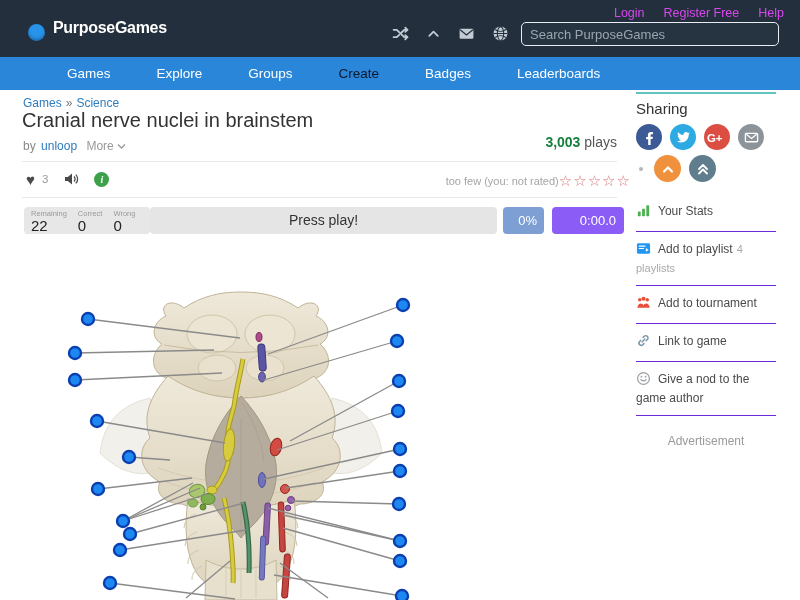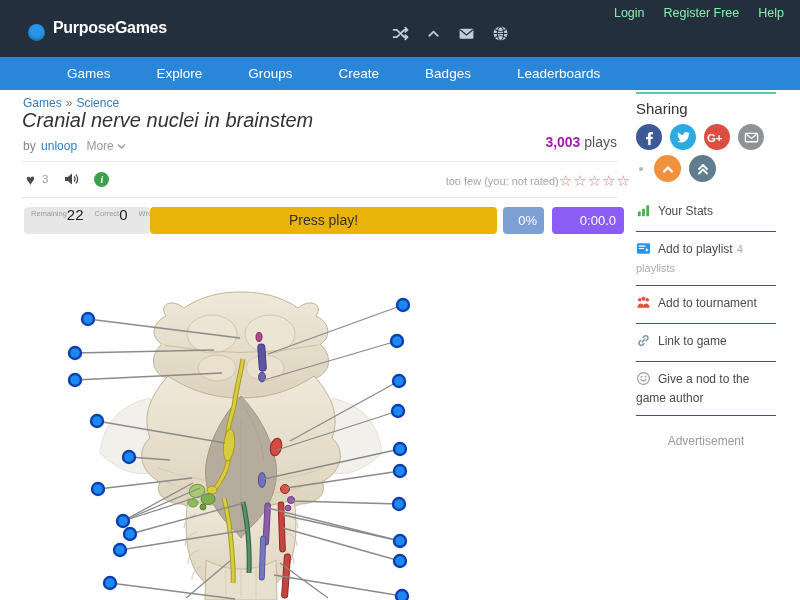--- a/index.html
+++ b/index.html
@@ -8,54 +8,54 @@
   #header{position:relative;height:57px;background:#232f3c;}
   .logo-circle{position:absolute;left:28px;top:24px;width:17px;height:17px;border-radius:50%;
     background:#2793e9;box-shadow:inset 0 -2px 3px rgba(0,0,0,.25);}
   .brand{position:absolute;left:53px;top:19px;color:#fff;font-size:16px;font-weight:bold;letter-spacing:-.3px;}
   .hdr-icons{position:absolute;left:392px;top:25px;display:flex;gap:17px;align-items:center;}
   .hicon{display:flex;align-items:center;justify-content:center;cursor:pointer;}
   .search{position:absolute;left:521px;top:22px;width:240px;height:22px;background:#263442;
     border:1px solid #e7edf3;border-radius:5px;color:#9aa5ae;font-size:13px;padding:0 8px;outline:none;}
   .search::placeholder{color:#9aa5ae;}
   .top-links{position:absolute;right:16px;top:6px;display:flex;gap:19px;}
-  .top-link{color:#86efac;font-size:12.5px;cursor:pointer;}
+  .top-link{color:#d946ef;font-size:12.5px;cursor:pointer;}
   
   #nav{height:33px;background:#2a86d9;display:flex;align-items:center;padding-left:44px;}
   .nav-item{padding:0 23px;font-size:13.5px;color:#fff;cursor:pointer;line-height:33px;}
-  .nav-item.hl{color:#ffffff;}
+  .nav-item.hl{color:#0f172a;}
   
   #main{position:relative;height:510px;background:#fff;}
   .breadcrumb{position:absolute;left:23px;top:6px;font-size:12px;color:#777;}
   .crumb{color:#2f7cbf;cursor:pointer;}
   .crumb-sep{color:#777;margin:0 4px;}
-  .page-title{position:absolute;left:22px;top:19px;font-size:20px;color:#333;font-weight:400;font-style:italic;}
+  .page-title{position:absolute;left:22px;top:19px;font-size:20px;color:#333;font-weight:400;}
   .byline{position:absolute;left:23px;top:49px;font-size:12px;color:#888;}
   .byline .author{color:#2f7cbf;margin:0 6px 0 2px;cursor:pointer;}
   .byline .more{color:#999;cursor:pointer;}
   .plays{position:absolute;right:183px;top:44px;font-size:14px;color:#555;}
-  .plays b{color:#a21caf;}
+  .plays b{color:#15803d;}
   .rule{position:absolute;left:22px;right:183px;border-top:1px solid #e9e9e9;}
   .icons-row{position:absolute;left:26px;top:79px;display:flex;align-items:center;gap:7px;height:20px;}
   .heart{color:#4a4a4a;font-size:15px;cursor:pointer;line-height:15px;}
   .like-count{color:#999;font-size:11.5px;margin-right:8px;}
   .spk{margin-right:8px;cursor:pointer;display:flex;}
   .info-dot{width:15px;height:15px;border-radius:50%;background:#3da04a;color:#fff;display:flex;
     align-items:center;justify-content:center;font-size:10px;font-family:"Liberation Serif",serif;
     font-style:italic;font-weight:bold;cursor:pointer;}
   .rating{position:absolute;right:169px;top:83px;display:flex;align-items:center;}
   .rating-text{font-size:11px;color:#a5a5a5;}
   .stars{font-size:15px;color:#d9777a;letter-spacing:1px;cursor:pointer;line-height:15px;}
   
   .stats-box{position:absolute;left:24px;top:117px;width:112px;height:27px;background:#e7e7e7;
     border-radius:4px;display:flex;gap:11px;padding:0 7px;}
-  .counter{display:flex;align-items:flex-start;}
+  .counter{display:flex;flex-direction:column;align-items:flex-start;}
   .counter .lbl{font-size:7.5px;color:#9a9a9a;margin-top:2px;}
   .counter .val{font-size:15px;color:#222;line-height:15px;}
-  .play-bar{position:absolute;left:150px;top:117px;width:347px;height:27px;background:#eab308;
+  .play-bar{position:absolute;left:150px;top:117px;width:347px;height:27px;background:#e5e5e5;
     border-radius:4px;text-align:center;line-height:27px;font-size:14px;color:#333;cursor:pointer;}
   .pct-box{position:absolute;left:503px;top:117px;width:34px;height:27px;background:#7e9fd4;border-radius:4px;
     color:#fff;font-size:13px;line-height:27px;text-align:right;padding-right:7px;}
   .timer-box{position:absolute;left:552px;top:117px;width:64px;height:27px;background:#8b5cf6;border-radius:4px;
     color:#fff;font-size:13px;line-height:27px;text-align:right;padding-right:8px;}
   
   #sidebar{position:absolute;left:636px;top:2px;width:140px;}
   .side-accent{height:2px;background:#5fc4bb;margin-bottom:6px;}
   .sharing-title{font-size:15px;color:#333;margin-bottom:7px;}
   .share-row{display:flex;gap:8px;align-items:center;margin-bottom:5px;}
@@ -101,20 +101,21 @@
         </svg>
       </span>
     <span class="hicon">
         <svg viewBox="0 0 16 16" width="17" height="17">
           <circle cx="8" cy="8" r="6.5" fill="#c3ccd5"></circle>
           <ellipse cx="8" cy="8" rx="3" ry="6.5" fill="none" stroke="#232f3c" stroke-width="1"></ellipse>
           <path d="M1.5 8h13M3 4.2a8 8 0 0010 0M3 11.8a8 8 0 0110 0" fill="none" stroke="#232f3c" stroke-width="1"></path>
         </svg>
       </span>
   </div>
+  <input class="search" placeholder="Search PurposeGames" style="">
   <div class="top-links">
       <span class="top-link">Login</span>
       <span class="top-link">Register Free</span>
       <span class="top-link">Help</span>
     </div>
 </div>
 
 <div id="nav">
     <div class="nav-item">Games</div>
     <div class="nav-item">Explore</div>

